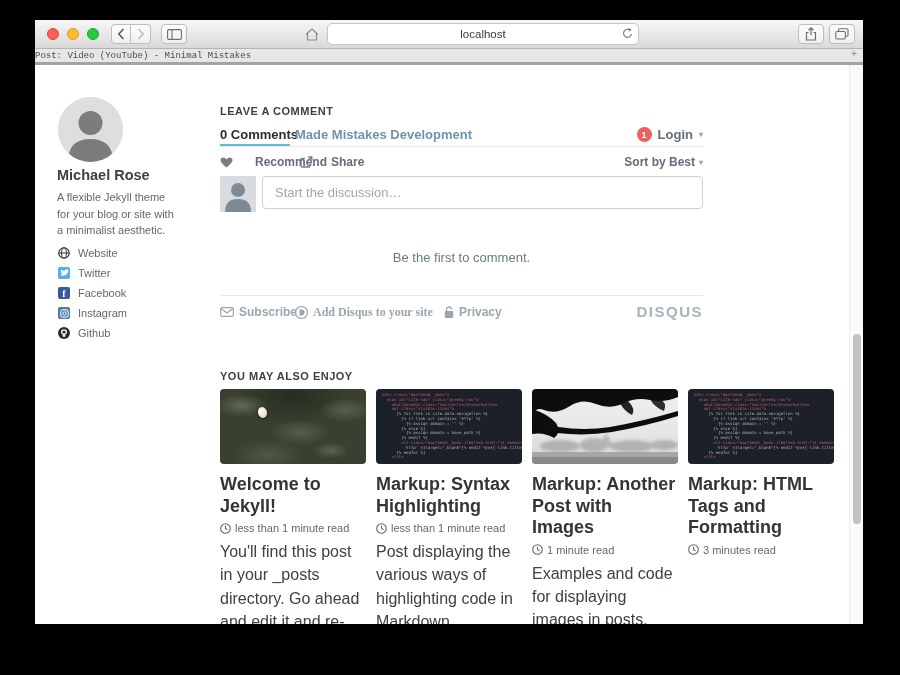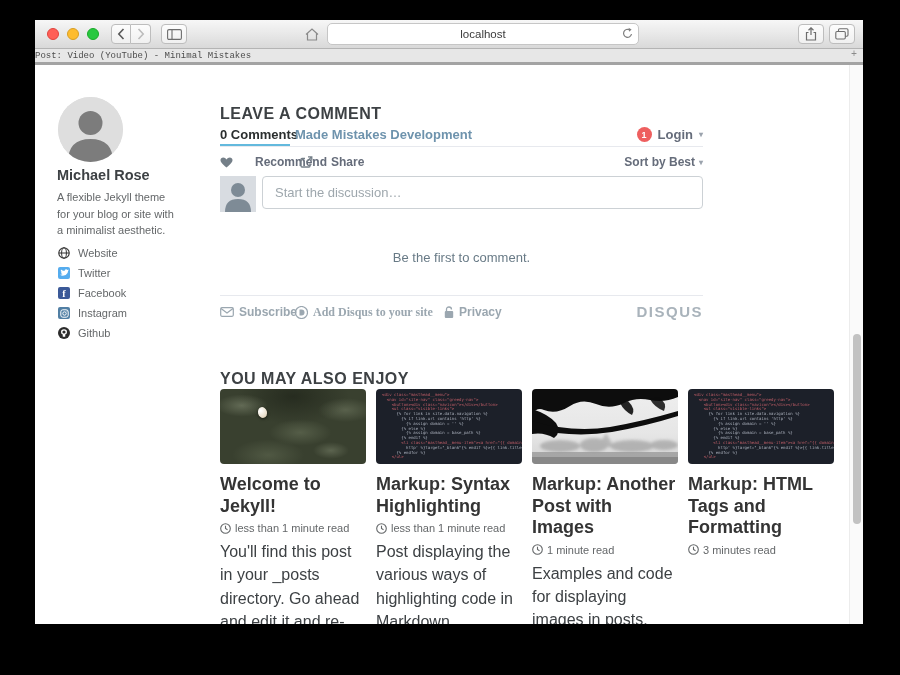--- a/index.html
+++ b/index.html
@@ -40,21 +40,21 @@
   
   .avatar-big{position:absolute;left:23px;top:32px;width:65px;height:65px;border-radius:50%;
     background:#dcdcdc;overflow:hidden;}
   .author-name{position:absolute;left:22px;top:102px;font-size:14.5px;font-weight:bold;color:#3d4144;}
   .author-bio{position:absolute;left:22px;top:124px;width:120px;font-size:11px;line-height:1.5;color:#646769;}
   .author-links{position:absolute;left:23px;top:178px;}
   .a-link{display:flex;align-items:center;gap:8px;height:20px;font-size:11px;color:#646769;cursor:pointer;}
   .brand-sq{width:12px;height:12px;border-radius:2px;display:flex;align-items:center;
     justify-content:center;flex:0 0 12px;}
   
-  .sec-head{font-size:16px;font-weight:bold;letter-spacing:.5px;color:#3d4144;}
+  .sec-head{font-size:11px;font-weight:bold;letter-spacing:.5px;color:#3d4144;}
   .leave-head{position:absolute;left:185px;top:40px;}
   .dq-tabs{position:absolute;left:185px;top:62px;width:483px;height:19px;font-size:13px;font-weight:bold;}
   .dq-count{position:absolute;left:0;top:0;color:#2a2e2e;}
   .dq-community{position:absolute;left:75px;top:0;color:#6e93ad;cursor:pointer;}
   .dq-login{position:absolute;right:0;top:0;display:flex;align-items:center;gap:6px;color:#656c7a;cursor:pointer;}
   .dq-badge{width:15px;height:15px;border-radius:50%;background:#ee5f5f;color:#fff;font-size:9px;
     font-weight:bold;display:flex;align-items:center;justify-content:center;}
   .caret{font-size:8px;color:#9ba3ad;}
   .dq-underline{position:absolute;left:185px;top:79px;width:70px;height:2px;background:#63b9dd;}
   .dq-divider{position:absolute;left:185px;width:483px;height:1px;background:#e7e9ee;}

